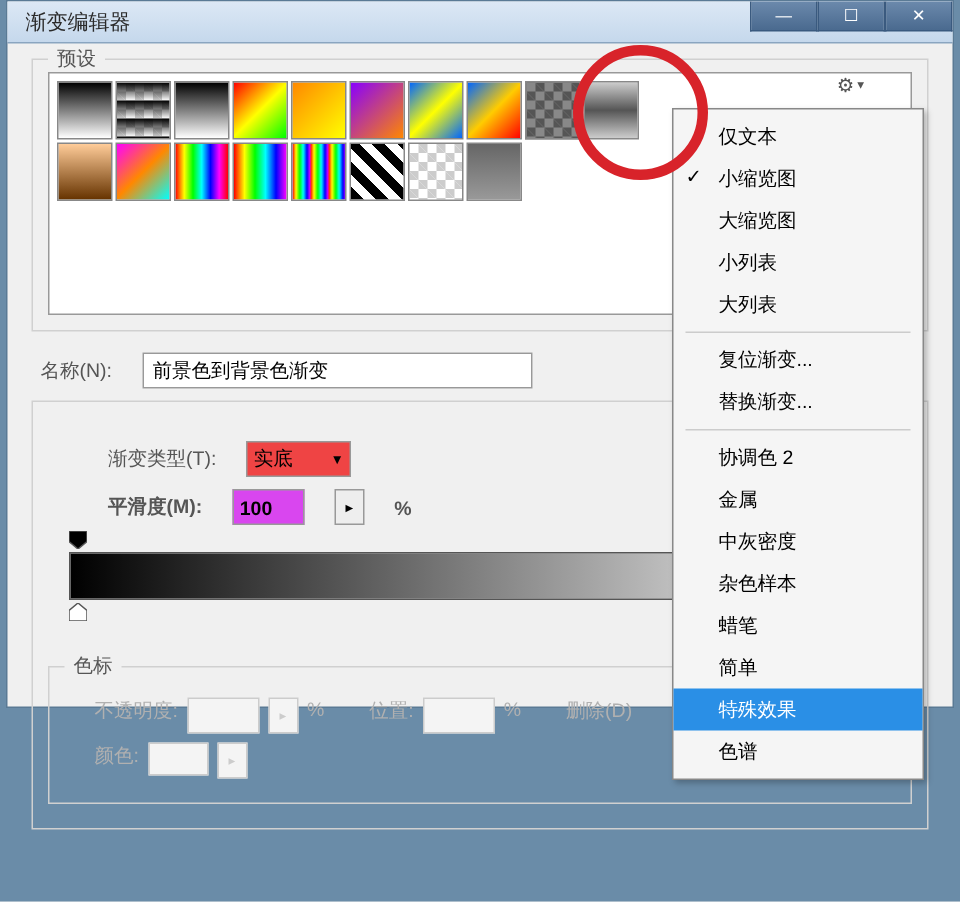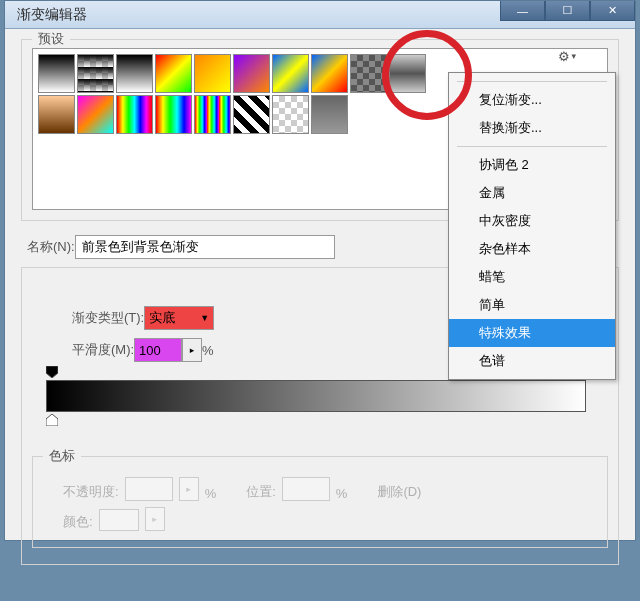--- a/index.html
+++ b/index.html
@@ -1,32 +1,32 @@
 <!DOCTYPE html>
 <html><head>
 <meta charset="utf-8">
 <style>
 * { box-sizing: border-box; margin: 0; padding: 0; font-family: "Microsoft YaHei", sans-serif; font-size: 13px; }
 body { background: #6a8ca8; width: 640px; height: 601px; overflow: hidden; position: relative; }
-.window { position: absolute; left: 4px; top: 0; width: 632px; height: 541px; background: #f0f0f0; border: 1px solid #5a7a95; }
+.window { position: absolute; left: 4px; top: 0; width: 632px; height: 472px; background: #f0f0f0; border: 1px solid #5a7a95; }
 .titlebar { height: 28px; background: linear-gradient(#dce8f5, #c5d8ec); display: flex; align-items: center; padding-left: 12px; border-bottom: 1px solid #8aa5c0; }
 .titlebar-text { color: #2a2a2a; font-size: 14px; }
 .winbtns { position: absolute; right: 0; top: 0; display: flex; }
 .winbtn { width: 45px; height: 20px; background: linear-gradient(#6b89ac, #4a6a8f); border: 1px solid #3a5a7f; border-top: none; display: flex; align-items: center; justify-content: center; color: #fff; font-size: 11px; }
 .winbtn.close { background: linear-gradient(#6b89ac, #4a6a8f); }
 .content { padding: 10px 16px; position: relative; }
 .fieldset { border: 1px solid #d0d0d0; padding: 8px 10px 10px; margin-bottom: 14px; position: relative; }
 .fieldset-label { position: absolute; top: -10px; left: 10px; background: #f0f0f0; padding: 0 6px; color: #555; }
 .presets-box { height: 162px; background: #fff; border: 1px solid #999; padding: 4px; overflow: hidden; }
 .preset-row { display: flex; }
 .swatch { width: 37px; height: 39px; border: 1px solid #888; margin: 1px; }
 .checker { background-image: linear-gradient(45deg, #ccc 25%, transparent 25%, transparent 75%, #ccc 75%), linear-gradient(45deg, #ccc 25%, transparent 25%, transparent 75%, #ccc 75%); background-size: 12px 12px; background-position: 0 0, 6px 6px; background-color: #fff; }
 .checker-dark { background-image: linear-gradient(45deg, #555 25%, transparent 25%, transparent 75%, #555 75%), linear-gradient(45deg, #555 25%, transparent 25%, transparent 75%, #555 75%); background-size: 12px 12px; background-position: 0 0, 6px 6px; background-color: #888; }
 .gear-btn { position: absolute; right: 42px; top: 8px; width: 18px; height: 16px; color: #555; display: flex; align-items: center; justify-content: center; }
-.form-row { display: flex; align-items: center; margin: 8px 0; gap: 0; padding-left: 6px; }
+.form-row { display: flex; align-items: center; margin: 8px 0; gap: 20px; padding-left: 6px; }
 .label { color: #555; }
 .text-input { border: 1px solid #999; background: #fff; padding: 3px 6px; width: 260px; height: 24px; }
 .select { border: 1px solid #999; background: #ef4444; padding: 2px 4px; width: 70px; height: 24px; display: flex; align-items: center; justify-content: space-between; }
 .tri { font-size: 9px; }
 .num-input { border: 1px solid #999; background: #d946ef; width: 48px; height: 24px; padding: 2px 4px; text-align: left; display: inline-flex; align-items: center; }
 .spinner { width: 20px; height: 24px; border: 1px solid #999; background: #eee; display: inline-flex; align-items: center; justify-content: center; font-size: 9px; }
 .grad-strip { width: 540px; height: 32px; border: 1px solid #555; background: linear-gradient(to right, #000, #fff); margin: 6px 0 6px 14px; position: relative; }
 .stopmark { width: 12px; height: 12px; position: absolute; }
 .stopmark.top { top: -14px; }
 .stopmark.bot { bottom: -14px; }
@@ -34,21 +34,21 @@
 .disabled { color: #b0b0b0; }
 .disabled .num-input, .disabled .spinner { background: #f4f4f4; border-color: #ccc; color: #ccc; }
 .menu { position: absolute; left: 448px; top: 72px; width: 168px; background: #f5f5f5; border: 1px solid #888; box-shadow: 2px 2px 4px rgba(0,0,0,.25); padding: 4px 0; z-index: 50; }
 .menu-item { padding: 5px 10px 5px 30px; color: #000; position: relative; cursor: default; }
 .menu-item.hl { background: #2a8fe6; color: #fff; }
 .menu-sep { height: 1px; background: #ccc; margin: 4px 8px; }
 .menu-check { position: absolute; left: 8px; top: 5px; font-size: 13px; }
 .red-circle { position: absolute; left: 382px; top: 30px; width: 90px; height: 90px; border: 7px solid #d8232a; border-radius: 50%; z-index: 100; pointer-events: none; }
 .fieldset2 { border: 1px solid #d0d0d0; padding: 14px 10px 10px; position: relative; margin-top: 44px; }
 .sub-rows { display: flex; gap: 30px; padding-left: 20px; margin: 6px 0; }
-.sub-group { display: flex; align-items: flex-end; gap: 6px; }
+.sub-group { display: flex; align-items: flex-start; gap: 6px; }
 .color-sample { width: 40px; height: 22px; border: 1px solid #ccc; background: #f4f4f4; }
 .stripes { background: repeating-linear-gradient(45deg, #000 0 6px, #fff 6px 12px); }
 </style>
 </head>
 <body>
 
 <div class="window">
 
   <div class="titlebar">
     <span class="titlebar-text">渐变编辑器</span>
@@ -92,31 +92,31 @@
           <div class="swatch" style="background:linear-gradient(#666,#999)"></div>
         </div>
       </div>
     </div>
 
     <div class="form-row">
       <span class="label">名称(N):</span>
       <input class="text-input" value="前景色到背景色渐变" style="">
     </div>
 
-    <div class="fieldset" style="padding-top:30px; padding-bottom:16px;">
+    <div class="fieldset" style="padding-top:18px; padding-bottom:16px;">
 
       <div class="form-row" style="padding-left:40px;">
         <span class="label">渐变类型(T):</span>
         <div class="select">
           <span>实底</span>
           <span class="tri">▼</span>
         </div>
       </div>
 
-      <div class="form-row" style="padding-left:40px;">
+      <div class="form-row" style="padding-left:40px;font-weight:bold;">
         <span class="label">平滑度(M):</span>
         <span class="num-input">100</span>
         <span class="spinner">▸</span>
         <span class="label">%</span>
       </div>
 
       <div style="position:relative; margin-top:18px;">
         <div class="stopmark top" style="left:14px;">
           <svg viewBox="0 0 12 12">
               <polygon points="0,0 12,0 12,7 6,12 0,7" fill="#000" stroke="#555"></polygon>
@@ -157,20 +157,27 @@
             <span class="spinner">▸</span>
           </div>
         </div>
       </div>
 
     </div>
   </div>
 </div>
 
 <div class="menu">
+  <div id="menu-a">
+      <div class="menu-item">仅文本</div>
+      <div class="menu-item">小缩览图<span class="menu-check">✓</span></div>
+      <div class="menu-item">大缩览图</div>
+      <div class="menu-item">小列表</div>
+      <div class="menu-item">大列表</div>
+    </div>
   <div class="menu-sep"></div>
   <div id="menu-b">
       <div class="menu-item">复位渐变...</div>
       <div class="menu-item">替换渐变...</div>
     </div>
   <div class="menu-sep"></div>
   <div id="menu-c">
       <div class="menu-item">协调色 2</div>
       <div class="menu-item">金属</div>
       <div class="menu-item">中灰密度</div>

